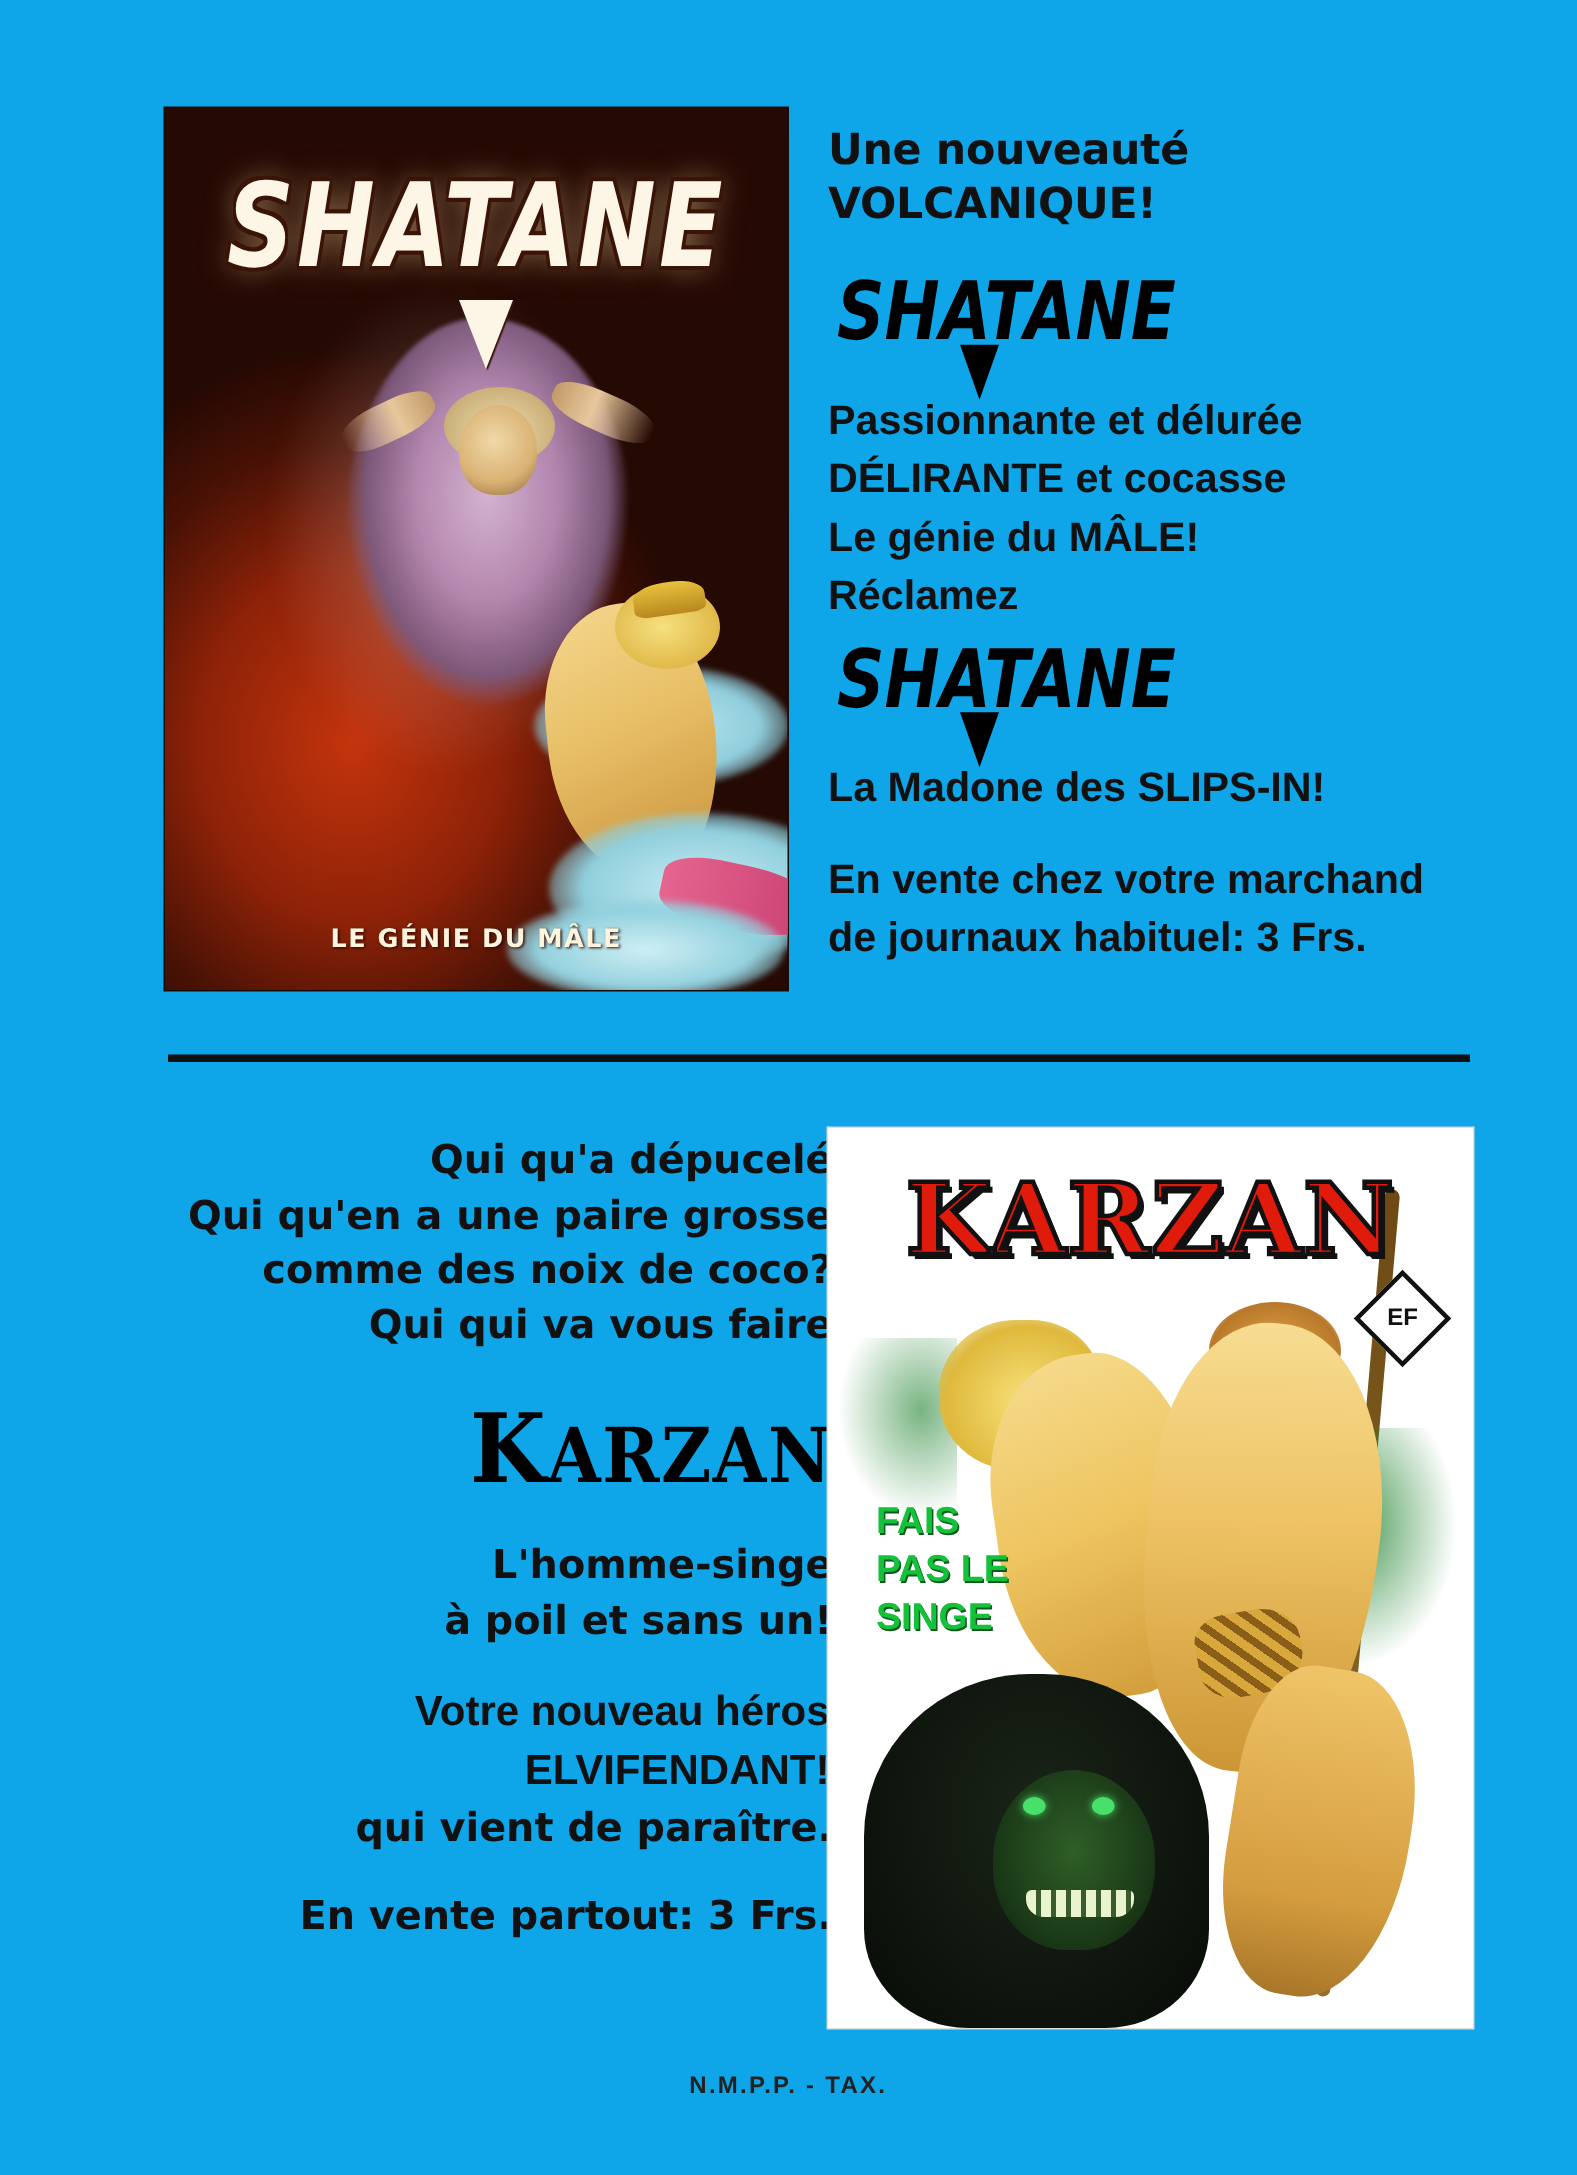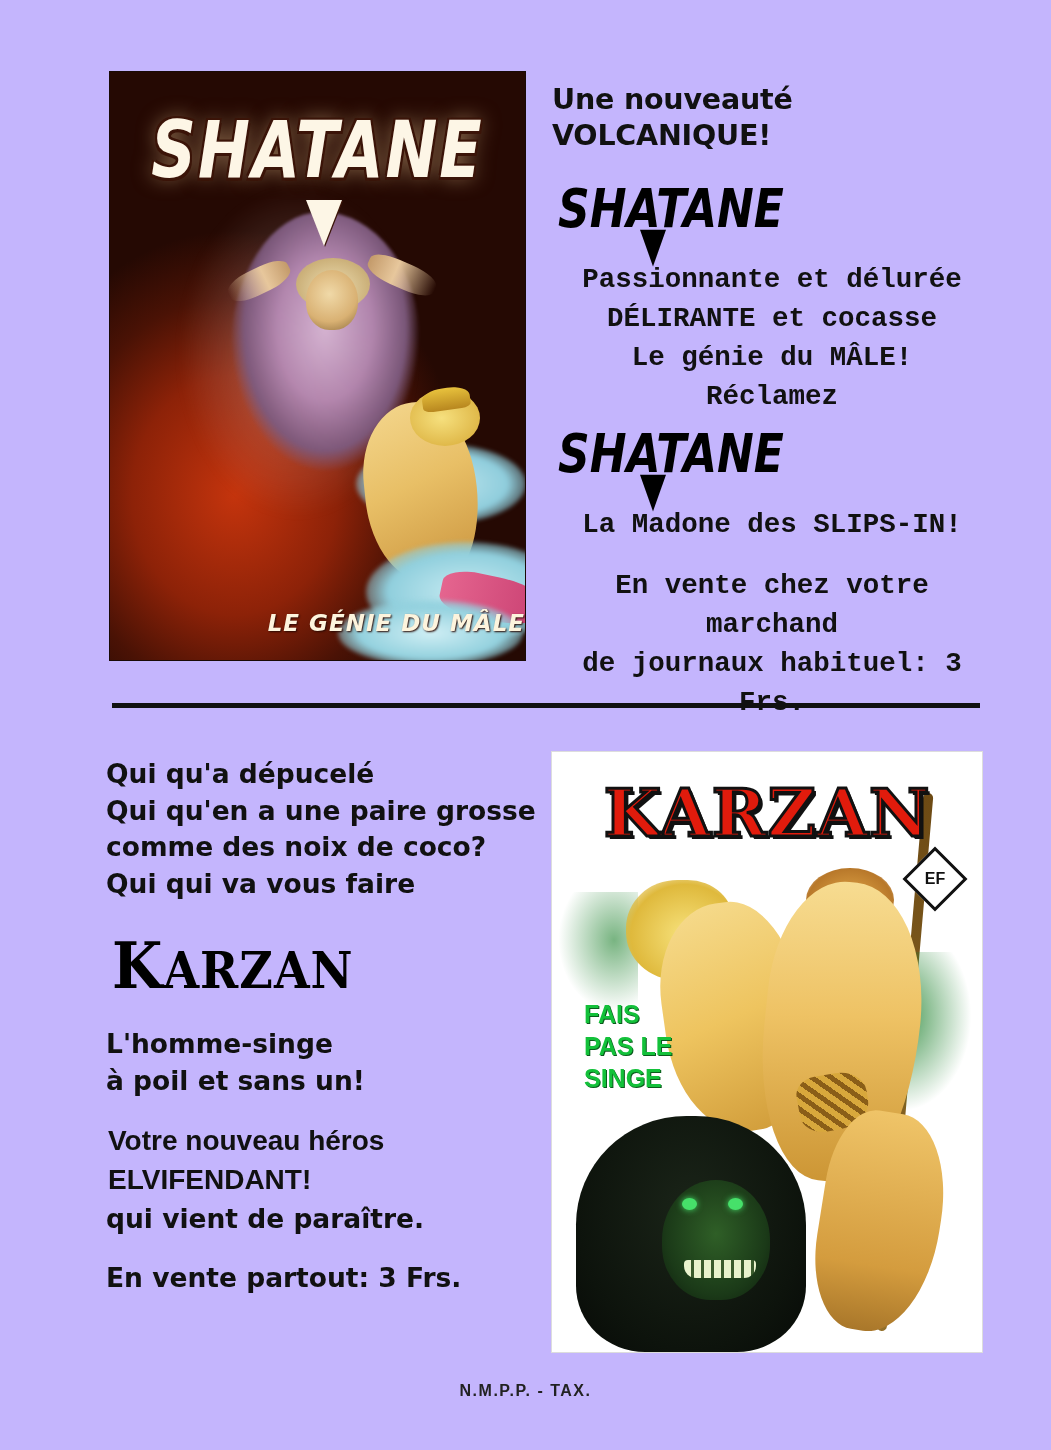--- a/index.html
+++ b/index.html
@@ -12,21 +12,21 @@
     height: 1450px;
     position: relative;
     font-family: "Liberation Sans", sans-serif;
     background: #f3f1ea;
     overflow: hidden;
   }
   .page {
     position: absolute;
     left: 0; top: 0;
     width: 1051px; height: 1450px;
-    background: #c4b5fd;
+    background: #0ea5e9;
   }
   
   .top-ad {
     position: absolute;
     left: 0; top: 0;
     width: 1051px; height: 700px;
   }
   .cover-shatane {
     position: absolute;
     left: 110px; top: 72px;
@@ -166,28 +166,27 @@
     width: 0; height: 0;
     border-left: 18px solid transparent;
     border-right: 18px solid transparent;
     border-top: 46px solid #fdf6e6;
     filter: drop-shadow(1px 1px 0 #3b1408);
   }
   .sh-subtitle {
     position: absolute;
     left: 0; bottom: 24px;
     width: 100%;
-    text-align: right;
+    text-align: center;
     font-family: "DejaVu Sans", sans-serif;
     font-weight: bold;
-    font-size: 23px;
+    font-size: 17px;
     letter-spacing: 1px;
     color: #fdf4dd;
     text-shadow: 1px 1px 2px #2a0a04;
-    font-style: italic;
   }
 
   .top-text {
     position: absolute;
     left: 552px; top: 82px;
     width: 440px;
     color: #111;
   }
   .hl {
     font-family: "DejaVu Sans", sans-serif;
@@ -213,43 +212,43 @@
   .wordmark::after {
     content: "";
     position: absolute;
     left: 82px; bottom: -22px;
     width: 0; height: 0;
     border-left: 13px solid transparent;
     border-right: 13px solid transparent;
     border-top: 30px solid #000;
   }
   .blockline {
-    font-family: Liberation Mono, monospace;
+    font-family: Liberation Sans, sans-serif;
     font-weight: bold;
     font-size: 27.5px;
     line-height: 1.42;
     margin: 0;
-    text-align: center;
   }
   .gap { height: 22px; }
 
   
   .divider {
     position: absolute;
     left: 112px; top: 703px;
     width: 868px; height: 5px;
     background: #111;
   }
 
   
   .bottom-text {
     position: absolute;
-    left: 106px; top: 756px;
+    left: 125px; top: 756px;
     width: 430px;
     color: #111;
+    text-align: right;
   }
   .bt-line {
     font-family: "DejaVu Sans", sans-serif;
     font-weight: bold;
     font-size: 26.5px;
     line-height: 1.38;
     margin: 0;
   }
   .karzan-wordmark {
     font-family: "DejaVu Serif", serif;

